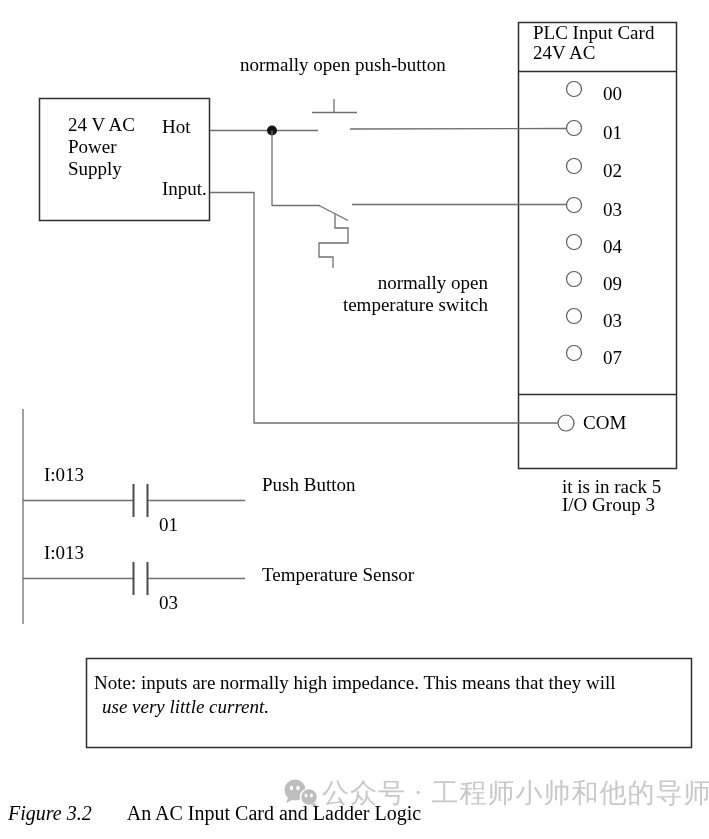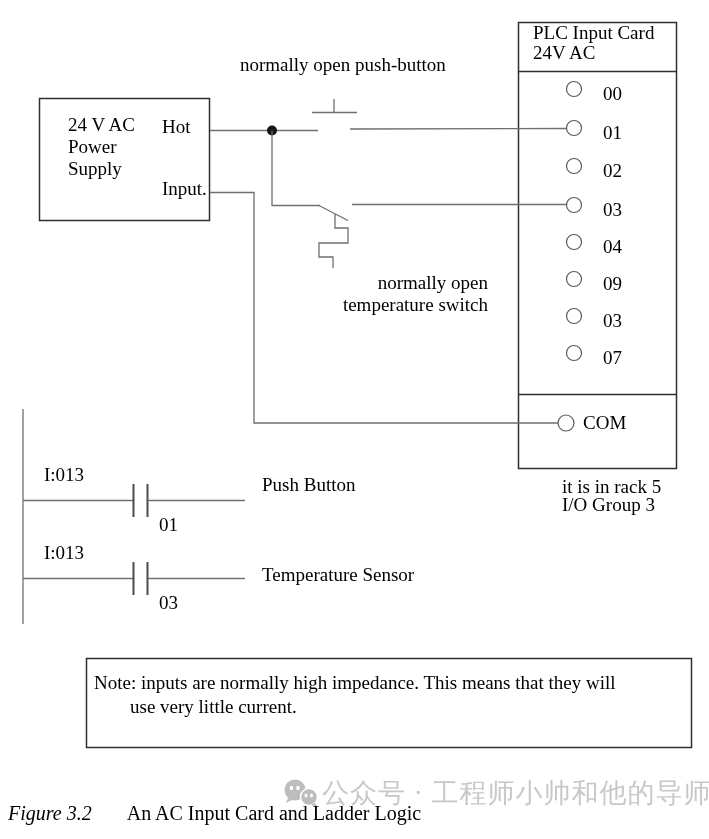--- a/index.html
+++ b/index.html
@@ -36,21 +36,21 @@
   .rack1{left:562px;top:477px;}
   .rack2{left:562px;top:495px;}
   .addr{left:44px;width:71px;text-align:left;font-family:Liberation Serif, serif;}
   .addr1{top:465px;}
   .addr2{top:543px;}
   .bit1{left:159px;top:515px;}
   .bit2{left:159px;top:593px;}
   .rung-label1{left:262px;top:475px;}
   .rung-label2{left:262px;top:565px;text-align:right;}
   .note-text{position:absolute;left:94px;top:671px;font-size:19px;line-height:24px;}
-  .note-line2{margin-left:36px;}
+  .note-line2{margin-left:8px;font-style:italic;}
   .caption{
     position:absolute;left:8px;top:801px;
     font-size:20px;line-height:24px;white-space:nowrap;z-index:2;
   }
   .caption .fig{font-style:italic;margin-right:35px;text-align:center;}
   .watermark{
     position:absolute;left:282px;top:777px;
     display:flex;align-items:flex-start;z-index:1;
   }
   .watermark .wm-text{

